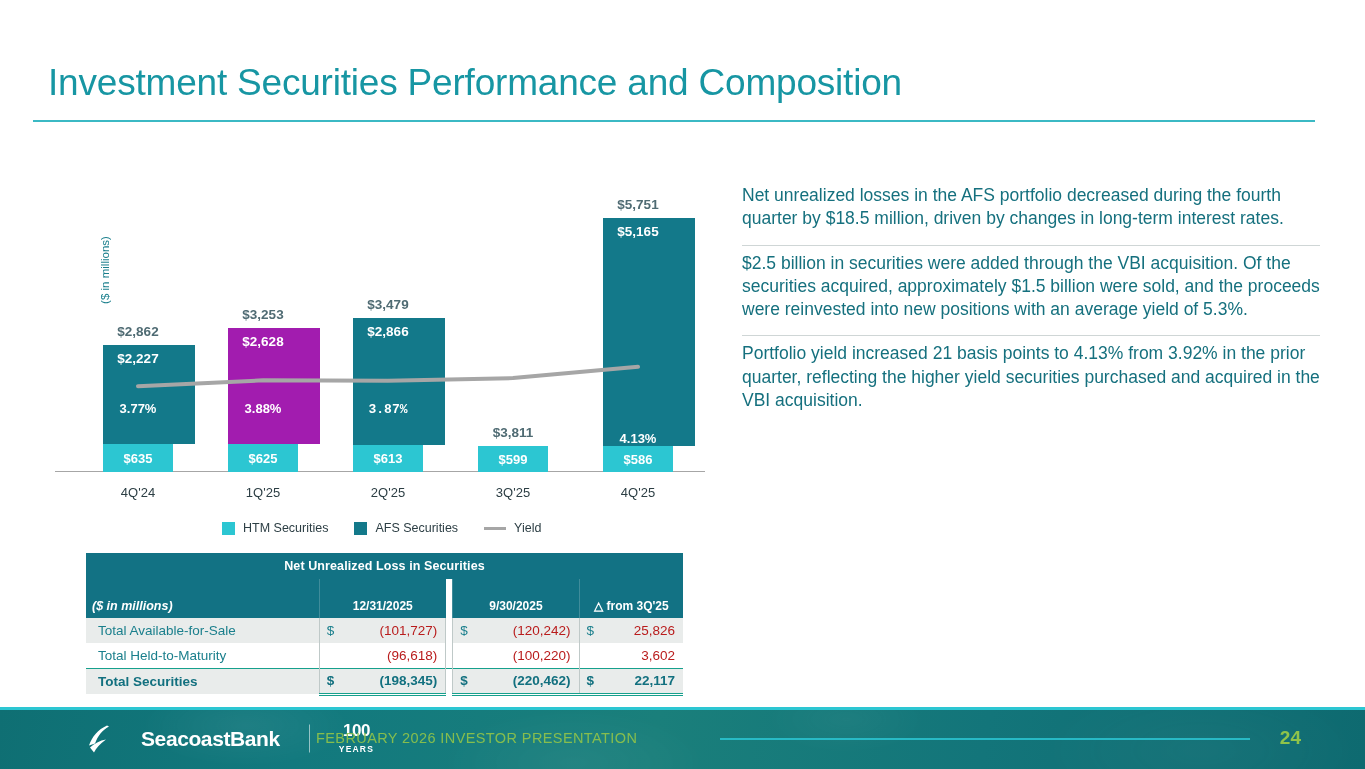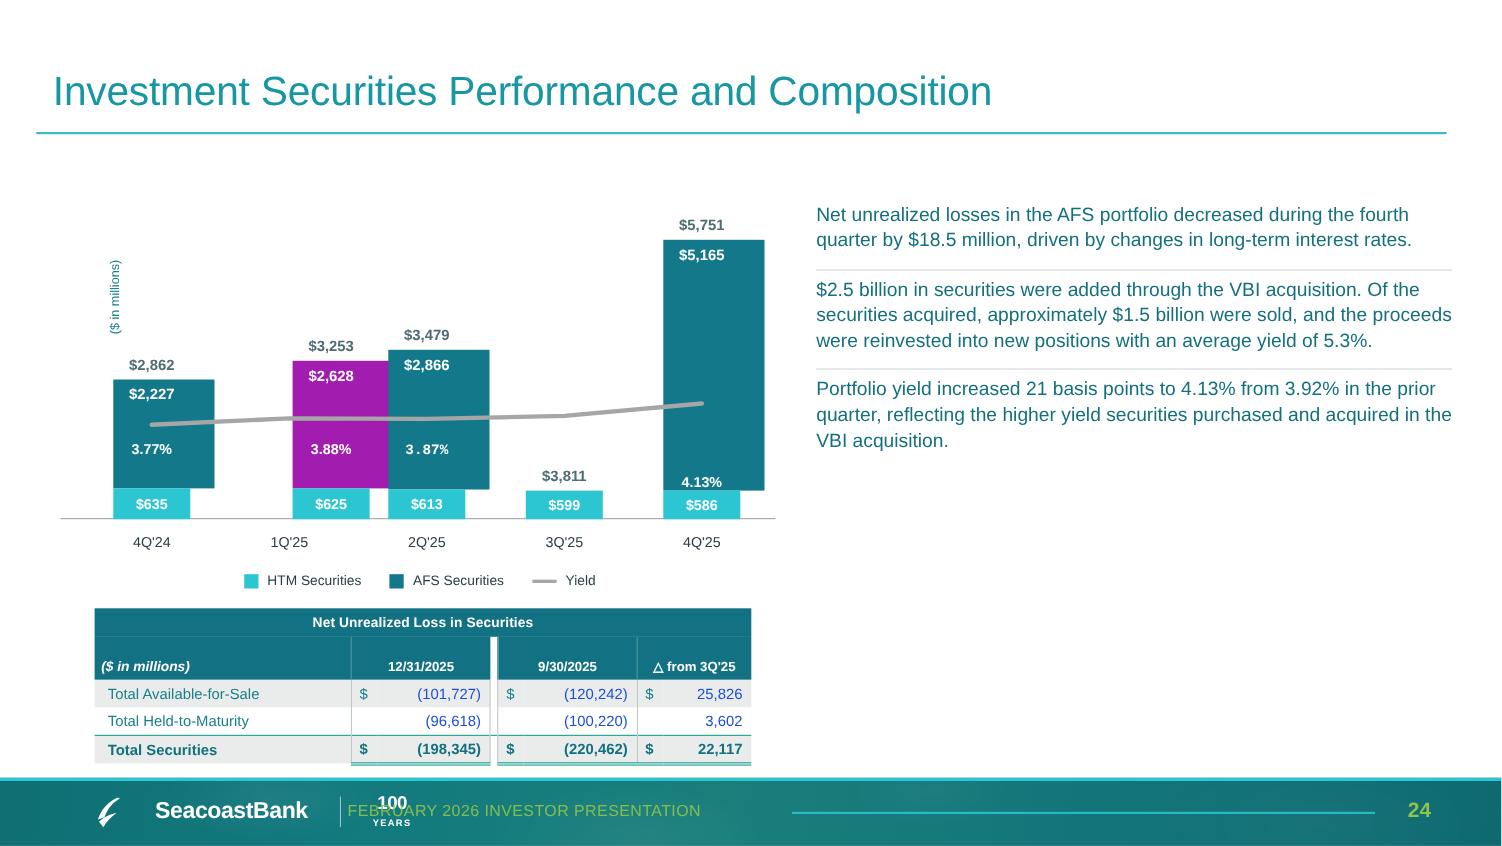--- a/index.html
+++ b/index.html
@@ -215,21 +215,21 @@
   }
   .row-shaded .row-label, .row-shaded .cur, .row-shaded .val { background: #e9eceb; }
   .cur {
     width: 16px;
     color: #1a7f8c;
     text-align: left;
     padding-left: 7px !important;
     font-size: 13.5px;
   }
   .val {
-    color: #1d4ed8;
+    color: #b91c1c;
     text-align: right;
     padding-right: 8px !important;
     font-size: 13.5px;
   }
   .col-start { border-left: 1px solid #bfc9c8; }
   .col-end { border-right: 1px solid #bfc9c8; }
   .total-row .row-label { font-weight: bold; color: #12707f; }
   .total-row .cur, .total-row .val { font-weight: bold; color: #12707f; }
   .total-row td { border-top: 1.5px solid #16a08c; }
   .dbl-under { border-bottom: 3px double #16a08c; }
@@ -349,21 +349,21 @@
       <div class="bar-group" style="left: 48px;">
         <div class="bar-total">$2,862</div>
         <div class="seg-afs" style="height: 98.4752px; background: rgb(19, 121, 138);">
           <div class="seg-afs-label">$2,227</div>
           <div class="seg-yield-label" style="bottom: 28px;">3.77%</div>
         </div>
         <div class="seg-htm" style="height: 28.0789px; background: rgb(44, 198, 210);">
           <div class="seg-htm-label">$635</div>
         </div>
       </div>
-      <div class="bar-group" style="left: 173px; margin-left: 38px;">
+      <div class="bar-group" style="left: 173px;">
         <div class="bar-total">$3,253</div>
         <div class="seg-afs" style="height: 116.207px; background: #a21caf;">
           <div class="seg-afs-label">$2,628</div>
           <div class="seg-yield-label" style="bottom: 28px;">3.88%</div>
         </div>
         <div class="seg-htm" style="height: 27.6367px; background: rgb(44, 198, 210);">
           <div class="seg-htm-label">$625</div>
         </div>
       </div>
       <div class="bar-group" style="left: 298px;">

